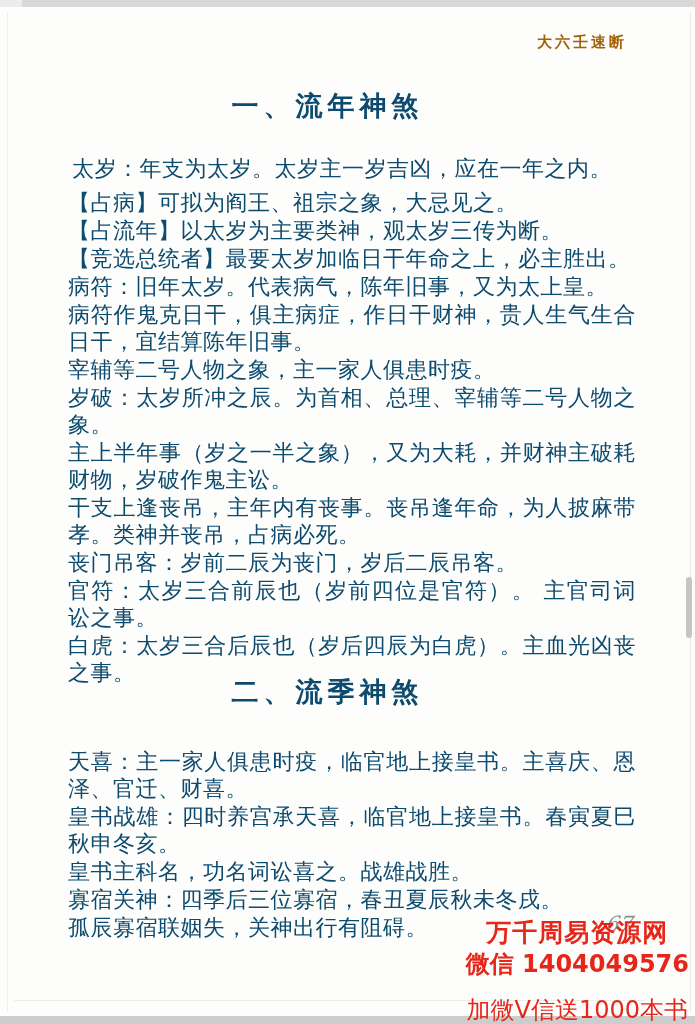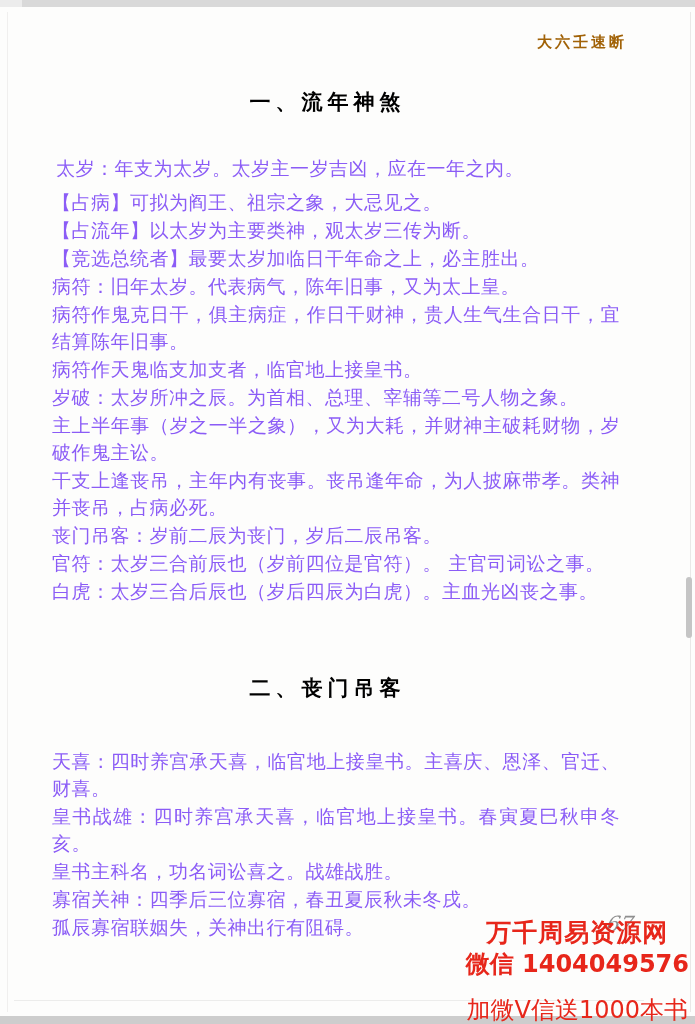--- a/index.html
+++ b/index.html
@@ -45,30 +45,30 @@
   
   .book-header {
     position: absolute; top: 33px; right: 68px;
     font-size: 15px; font-weight: bold; letter-spacing: 3px;
     color: #a16207;
   }
   
   .section-title {
     position: absolute; left: 0; right: 40px;
     text-align: center;
-    font-size: 21px; font-weight: bold; letter-spacing: 5px;
-    color: #000000;
+    font-size: 27px; font-weight: bold; letter-spacing: 5px;
+    color: #0c4a6e;
   }
   .section-title.t1 { top: 88px; }
   .section-title.t2 { top: 674px; }
   
   .body-block {
-    position: absolute; left: 52px; width: 568px;
-    font-size: 19px; line-height: 27px; letter-spacing: 0.5px;
-    color: #8b5cf6;
+    position: absolute; left: 68px; width: 568px;
+    font-size: 22px; line-height: 27px; letter-spacing: 0.5px;
+    color: #0c4a6e;
     text-align: justify;
   }
   .body-block.b1 { top: 155px; }
   .body-block.b2 { top: 748px; }
   .body-block p { margin: 0 0 1px 0; }
   .body-block p.first { margin-bottom: 7px; text-indent: 4px; }
   
   .page-number {
     position: absolute; top: 912px; left: 607px;
     font-size: 21px; font-style: italic; color: #8f8f8f;
@@ -106,33 +106,33 @@
 
   <div class="section-title t1">一、流年神煞</div>
 
   <div class="body-block b1">
     <p class="first">太岁：年支为太岁。太岁主一岁吉凶，应在一年之内。</p>
     <p>【占病】可拟为阎王、祖宗之象，大忌见之。</p>
     <p>【占流年】以太岁为主要类神，观太岁三传为断。</p>
     <p>【竞选总统者】最要太岁加临日干年命之上，必主胜出。</p>
     <p>病符：旧年太岁。代表病气，陈年旧事，又为太上皇。</p>
     <p>病符作鬼克日干，俱主病症，作日干财神，贵人生气生合日干，宜结算陈年旧事。</p>
-    <p>病符作天鬼临支加支者，临官地上接皇书。</p>
+    <p>宰辅等二号人物之象，主一家人俱患时疫。</p>
     <p>岁破：太岁所冲之辰。为首相、总理、宰辅等二号人物之象。</p>
     <p>主上半年事（岁之一半之象），又为大耗，并财神主破耗财物，岁破作鬼主讼。</p>
     <p>干支上逢丧吊，主年内有丧事。丧吊逢年命，为人披麻带孝。类神并丧吊，占病必死。</p>
     <p>丧门吊客：岁前二辰为丧门，岁后二辰吊客。</p>
     <p>官符：太岁三合前辰也（岁前四位是官符）。 主官司词讼之事。</p>
     <p>白虎：太岁三合后辰也（岁后四辰为白虎）。主血光凶丧之事。</p>
   </div>
 
-  <div class="section-title t2">二、丧门吊客</div>
+  <div class="section-title t2">二、流季神煞</div>
 
   <div class="body-block b2">
-    <p>天喜：四时养宫承天喜，临官地上接皇书。主喜庆、恩泽、官迁、财喜。</p>
+    <p>天喜：主一家人俱患时疫，临官地上接皇书。主喜庆、恩泽、官迁、财喜。</p>
     <p>皇书战雄：四时养宫承天喜，临官地上接皇书。春寅夏巳秋申冬亥。</p>
     <p>皇书主科名，功名词讼喜之。战雄战胜。</p>
     <p>寡宿关神：四季后三位寡宿，春丑夏辰秋未冬戌。</p>
     <p>孤辰寡宿联姻失，关神出行有阻碍。</p>
   </div>
 
   <div class="page-number">67</div>
 
   <div class="watermark" style="color: rgb(231, 38, 26);">
     <div class="wm-site">万千周易资源网</div>

